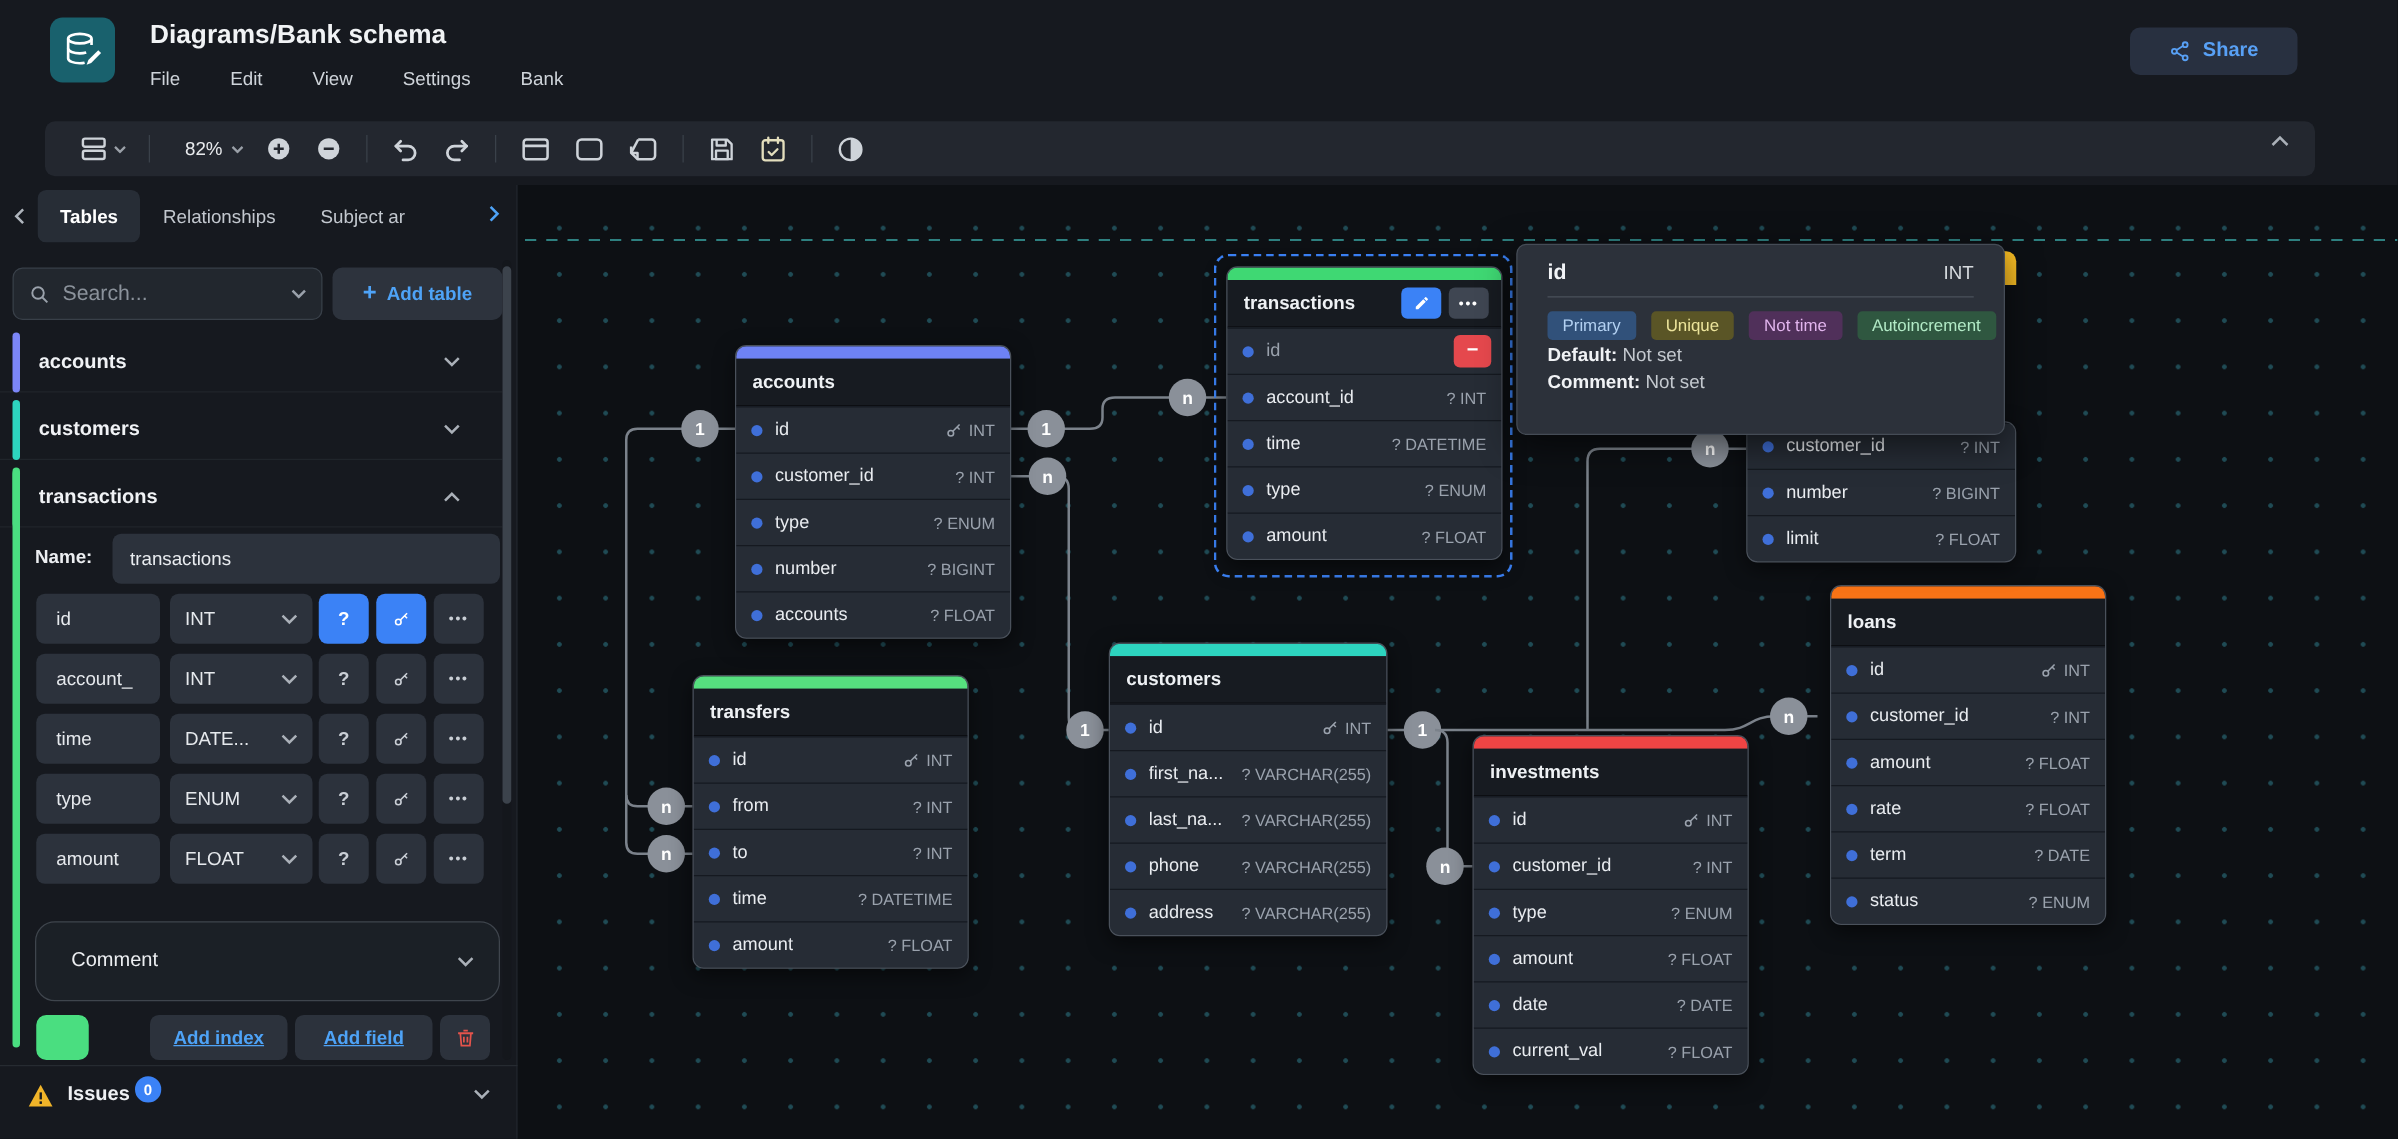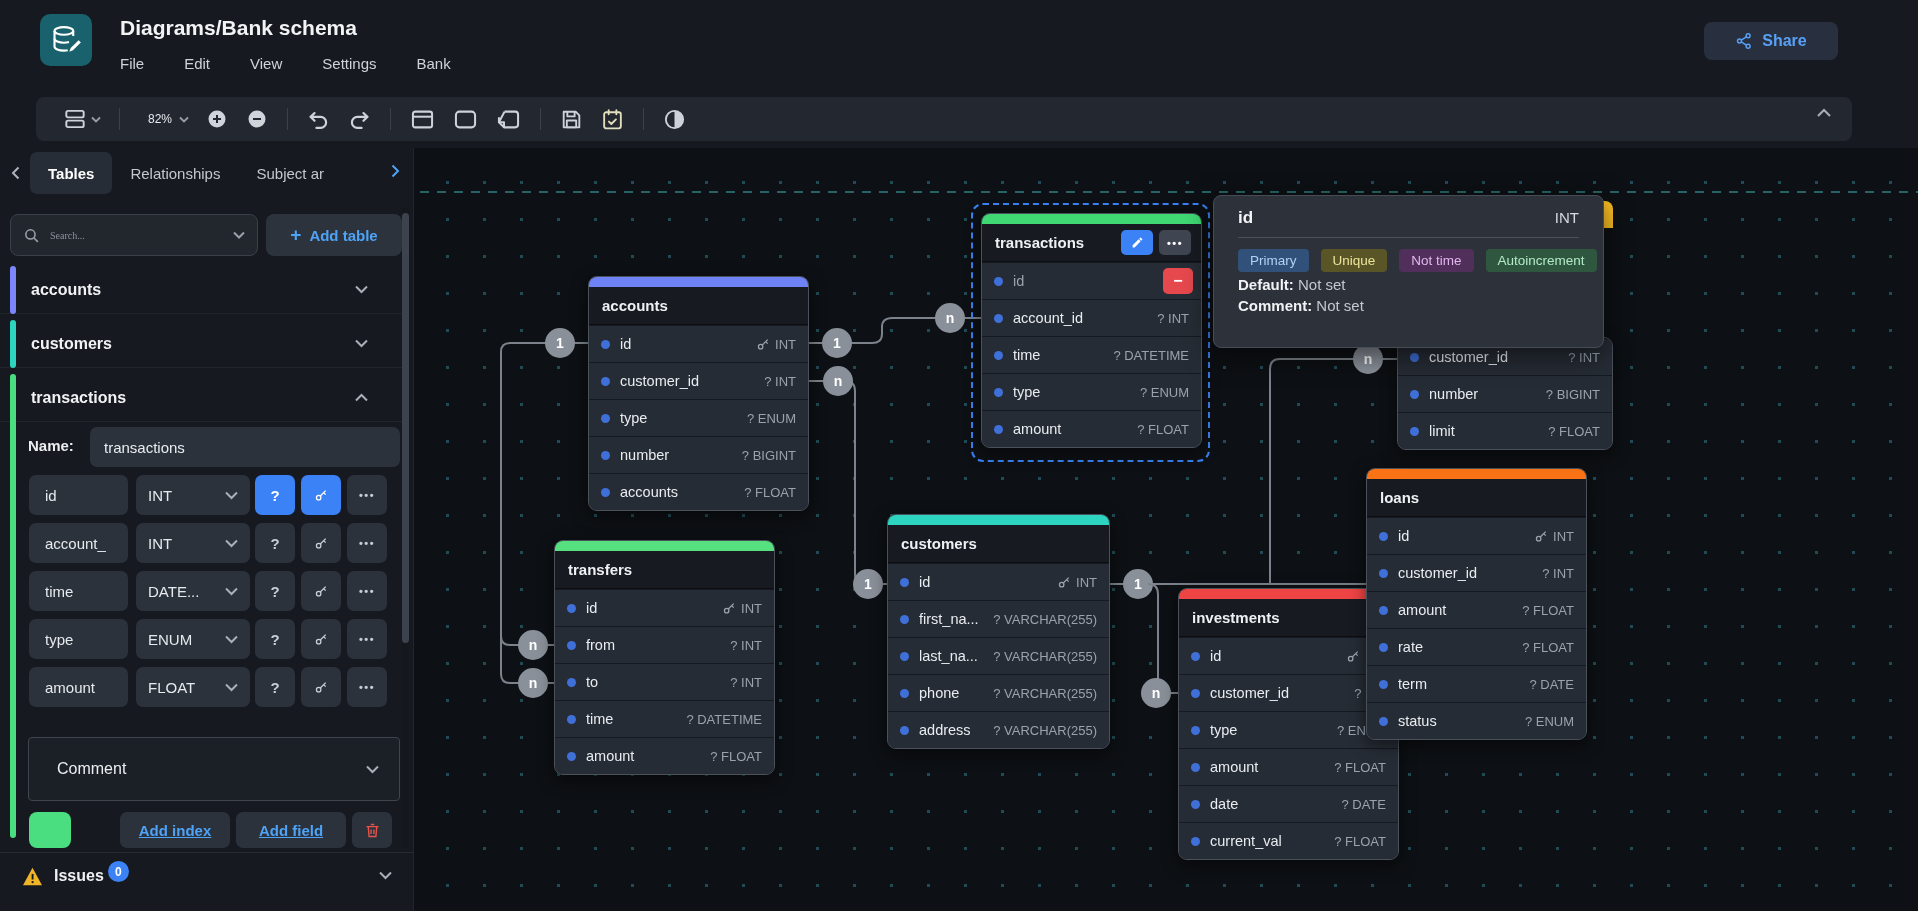--- a/index.html
+++ b/index.html
@@ -50,36 +50,36 @@
   .menu { position:absolute; left:120px; top:55px; display:flex; gap:40px; }
   .menu-item { font-size:15px; color:#cfd4da; cursor:default; }
   .saved-badge { position:absolute; left:482px; top:50px; height:32px; background:#282d35; border-radius:6px;
     display:flex; align-items:center; padding:0 16px; font-size:15px; font-weight:bold; color:#e7eaee; }
   .share-btn { position:absolute; left:1704px; top:22px; width:134px; height:38px; background:#283040; border-radius:8px;
     display:flex; align-items:center; justify-content:center; gap:9px; color:#58a0f5; font-size:16px; font-weight:bold; }
   .toolbar { position:absolute; left:36px; top:97px; width:1816px; height:44px; background:#23272f; border-radius:8px;
     display:flex; align-items:center; padding:0 18px; color:#ced3d9; }
   .tool { display:flex; align-items:center; justify-content:center; height:32px; padding:0 8px; border-radius:5px; }
   .tdiv { width:1px; height:22px; background:#3a414a; margin:0 10px; }
-  .zoomtxt { font-size:12px; color:#e8eaed; padding:0 4px 0 10px; }
+  .zoomtxt { font-size:15px; color:#e8eaed; padding:0 4px 0 10px; }
   .caret { margin-left:3px; }
   .chev-up-right { position:absolute; right:20px; top:11px; }
 
   
   .sidebar { position:absolute; left:0; top:148px; width:414px; height:763px; background:#16191f; z-index:39;
     border-right:1px solid #21252c; }
   .tabbar { position:absolute; left:0; top:0; width:414px; height:50px; display:flex; align-items:center; }
   .tab { height:42px; display:flex; align-items:center; padding:0 18px; font-size:15px; color:#c3c8cf; white-space:nowrap; }
   .tab.active { background:#272d36; border-radius:7px; color:#fff; font-weight:bold; }
   .tab-back { width:30px; display:flex; justify-content:center; color:#aeb4bc; }
   .tab-next { position:absolute; right:14px; top:16px; color:#4ea3f7; }
   .searchbox { position:absolute; left:10px; top:66px; width:248px; height:42px; background:#22272e;
     border:1px solid #394049; border-radius:8px; display:flex; align-items:center; padding:0 12px; gap:10px; }
-  .searchbox input { flex:1; background:transparent; border:none; outline:none; color:#dfe3e8; font-size:10px;
-    font-family:Liberation Serif, serif; min-width:0; }
+  .searchbox input { flex:1; background:transparent; border:none; outline:none; color:#dfe3e8; font-size:17px;
+    font-family:Liberation Sans, sans-serif; min-width:0; }
   .searchbox input::placeholder { color:#8b929b; }
   .add-table-btn { position:absolute; left:266px; top:66px; width:136px; height:42px; background:#2d333d; border-radius:8px;
     display:flex; align-items:center; justify-content:center; gap:8px; color:#4ea3f7; font-size:15px; font-weight:bold; }
   .acc-row { position:absolute; left:0; width:402px; height:48px; display:flex; align-items:center;
     border-bottom:1px solid #20252b; }
   .acc-bar { position:absolute; left:10px; top:0; width:6px; height:48px; border-radius:3px; }
   .acc-label { margin-left:31px; font-size:16px; font-weight:bold; color:#f0f2f5; flex:1; }
   .acc-chev { margin-right:34px; color:#aab0b8; }
   .exp-bar { position:absolute; left:10px; top:228px; width:6px; height:462px; background:#4ade80; border-radius:3px; z-index:2; }
   .name-label { position:absolute; left:28px; top:289px; font-size:15px; font-weight:bold; color:#eceef1; }
@@ -87,21 +87,21 @@
     border-radius:7px; color:#e9ecf0; font-size:15px; padding:0 14px; outline:none; font-family:inherit; }
   .frow { position:absolute; left:0; width:402px; height:40px; }
   .fbtn { position:absolute; top:0; height:40px; background:#2c323c; border-radius:7px; display:flex; align-items:center;
     color:#e6e9ed; font-size:15px; }
   .fbtn.namebtn { left:29px; width:99px; padding-left:16px; }
   .fbtn.typebtn { left:136px; width:114px; padding:0 12px; justify-content:space-between; }
   .fbtn.sq { width:40px; justify-content:center; color:#c9ced5; font-weight:bold; }
   .fbtn.sq.on { background:#3b82f6; color:#fff; }
   .fbtn.q { left:255px; } .fbtn.k { left:301px; } .fbtn.m { left:347px; letter-spacing:1.5px; font-size:11px; }
   .comment-box { position:absolute; left:28px; top:589px; width:372px; height:64px; border:1px solid #3f454d;
-    background:#1b2026; border-radius:4px; display:flex; align-items:center; padding:0 20px 0 28px;gap:41px; }
+    background:#1b2026; border-radius:16px; display:flex; align-items:center; padding:0 20px 0 28px;gap:41px; }
   .comment-box .clabel { flex:1; font-size:16px; color:#eceef1; }
   .swatch { position:absolute; left:29px; top:664px; width:42px; height:36px; border-radius:8px; }
   .sbtn { position:absolute; top:664px; height:36px; background:#2c323c; border-radius:7px; display:flex;
     align-items:center; justify-content:center; font-size:15px; font-weight:bold; color:#4ea3f7;text-decoration:underline; }
   .sbtn.ai { left:120px; width:110px; } .sbtn.af { left:236px; width:110px; }
   .trash-btn { position:absolute; left:352px; top:664px; width:40px; height:36px; background:#2c323c; border-radius:7px;
     display:flex; align-items:center; justify-content:center; color:#e5534b; }
   .vscroll { position:absolute; left:402px; top:60px; width:7px; height:640px; background:#14171c; border-radius:4px; }
   .vthumb { position:absolute; left:0; top:5px; width:7px; height:430px; background:#3c434c; border-radius:4px; }
   .issues { position:absolute; left:0; top:704px; width:414px; height:59px; border-top:1px solid #262b31;
@@ -291,21 +291,21 @@
           <div class="dot"></div>
           <div class="fname">date</div>
           <div class="ftype">? DATE</div>
         </div>
         <div class="drow">
           <div class="dot"></div>
           <div class="fname">current_val</div>
           <div class="ftype">? FLOAT</div>
         </div>
       </div>
-      <div class="dtable" style="left: 1366px; top: 468px; width: 221px;">
+      <div class="dtable" style="left: 1464px; top: 468px; width: 221px;">
         <div class="strip" style="background: rgb(249, 115, 22);"></div>
         <div class="tname">
           <div class="nm">loans</div>
         </div>
         <div class="drow">
           <div class="dot"></div>
           <div class="fname">id</div>
           <div class="ftype"><span>
               <svg width="14" height="14" viewBox="0 0 24 24" fill="none" stroke="currentColor" stroke-width="2.2">
                 <circle cx="8" cy="16.5" r="3.8"></circle>

